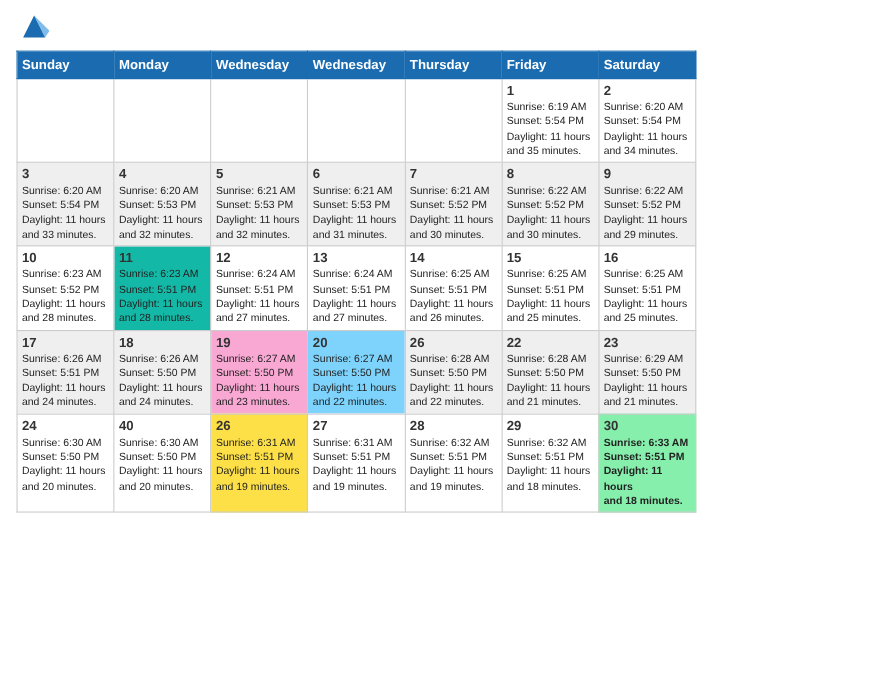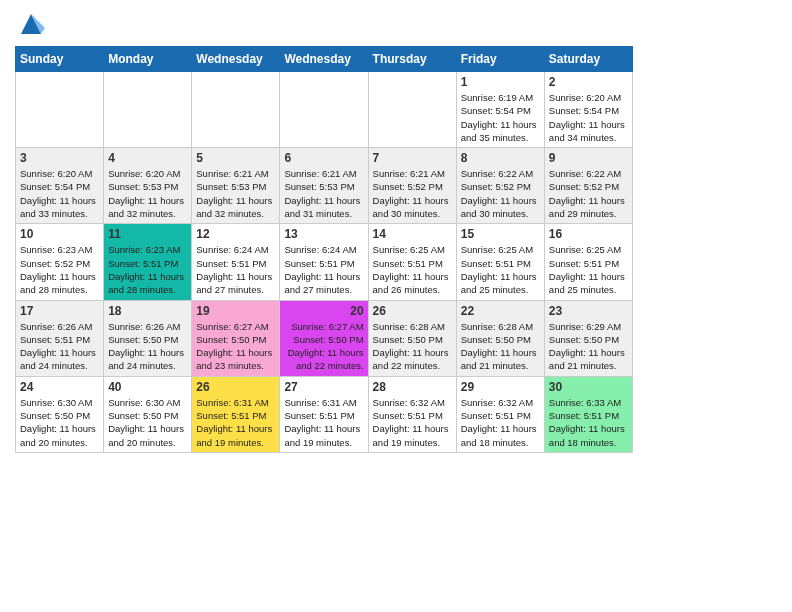--- a/index.html
+++ b/index.html
@@ -269,21 +269,21 @@
 Daylight: 11 hours
 and 24 minutes.</div>
           </td>
           <td style="background: #f9a8d4;">
             <span class="day-num">19</span>
             <div class="day-info" style="white-space: pre-line;">Sunrise: 6:27 AM
 Sunset: 5:50 PM
 Daylight: 11 hours
 and 23 minutes.</div>
           </td>
-          <td style="background: #d946ef; text-align: right;">
+          <td style="background: #7dd3fc;">
             <span class="day-num">20</span>
             <div class="day-info" style="white-space: pre-line;">Sunrise: 6:27 AM
 Sunset: 5:50 PM
 Daylight: 11 hours
 and 22 minutes.</div>
           </td>
           <td style="background: rgb(239, 239, 239);">
             <span class="day-num">26</span>
             <div class="day-info" style="white-space: pre-line;">Sunrise: 6:28 AM
 Sunset: 5:50 PM
@@ -343,21 +343,21 @@
           </td>
           <td style="background: rgb(255, 255, 255);">
             <span class="day-num">29</span>
             <div class="day-info" style="white-space: pre-line;">Sunrise: 6:32 AM
 Sunset: 5:51 PM
 Daylight: 11 hours
 and 18 minutes.</div>
           </td>
           <td style="background: #86efac;">
             <span class="day-num">30</span>
-            <div class="day-info" style="white-space: pre-line;">Sunrise: 6:33 AM
+            <div class="day-info" style="white-space: pre-line; font-weight: bold;">Sunrise: 6:33 AM
 Sunset: 5:51 PM
 Daylight: 11 hours
 and 18 minutes.</div>
           </td>
         </tr>
       </tbody>
   </table>
 </div>
 
 </body></html>

